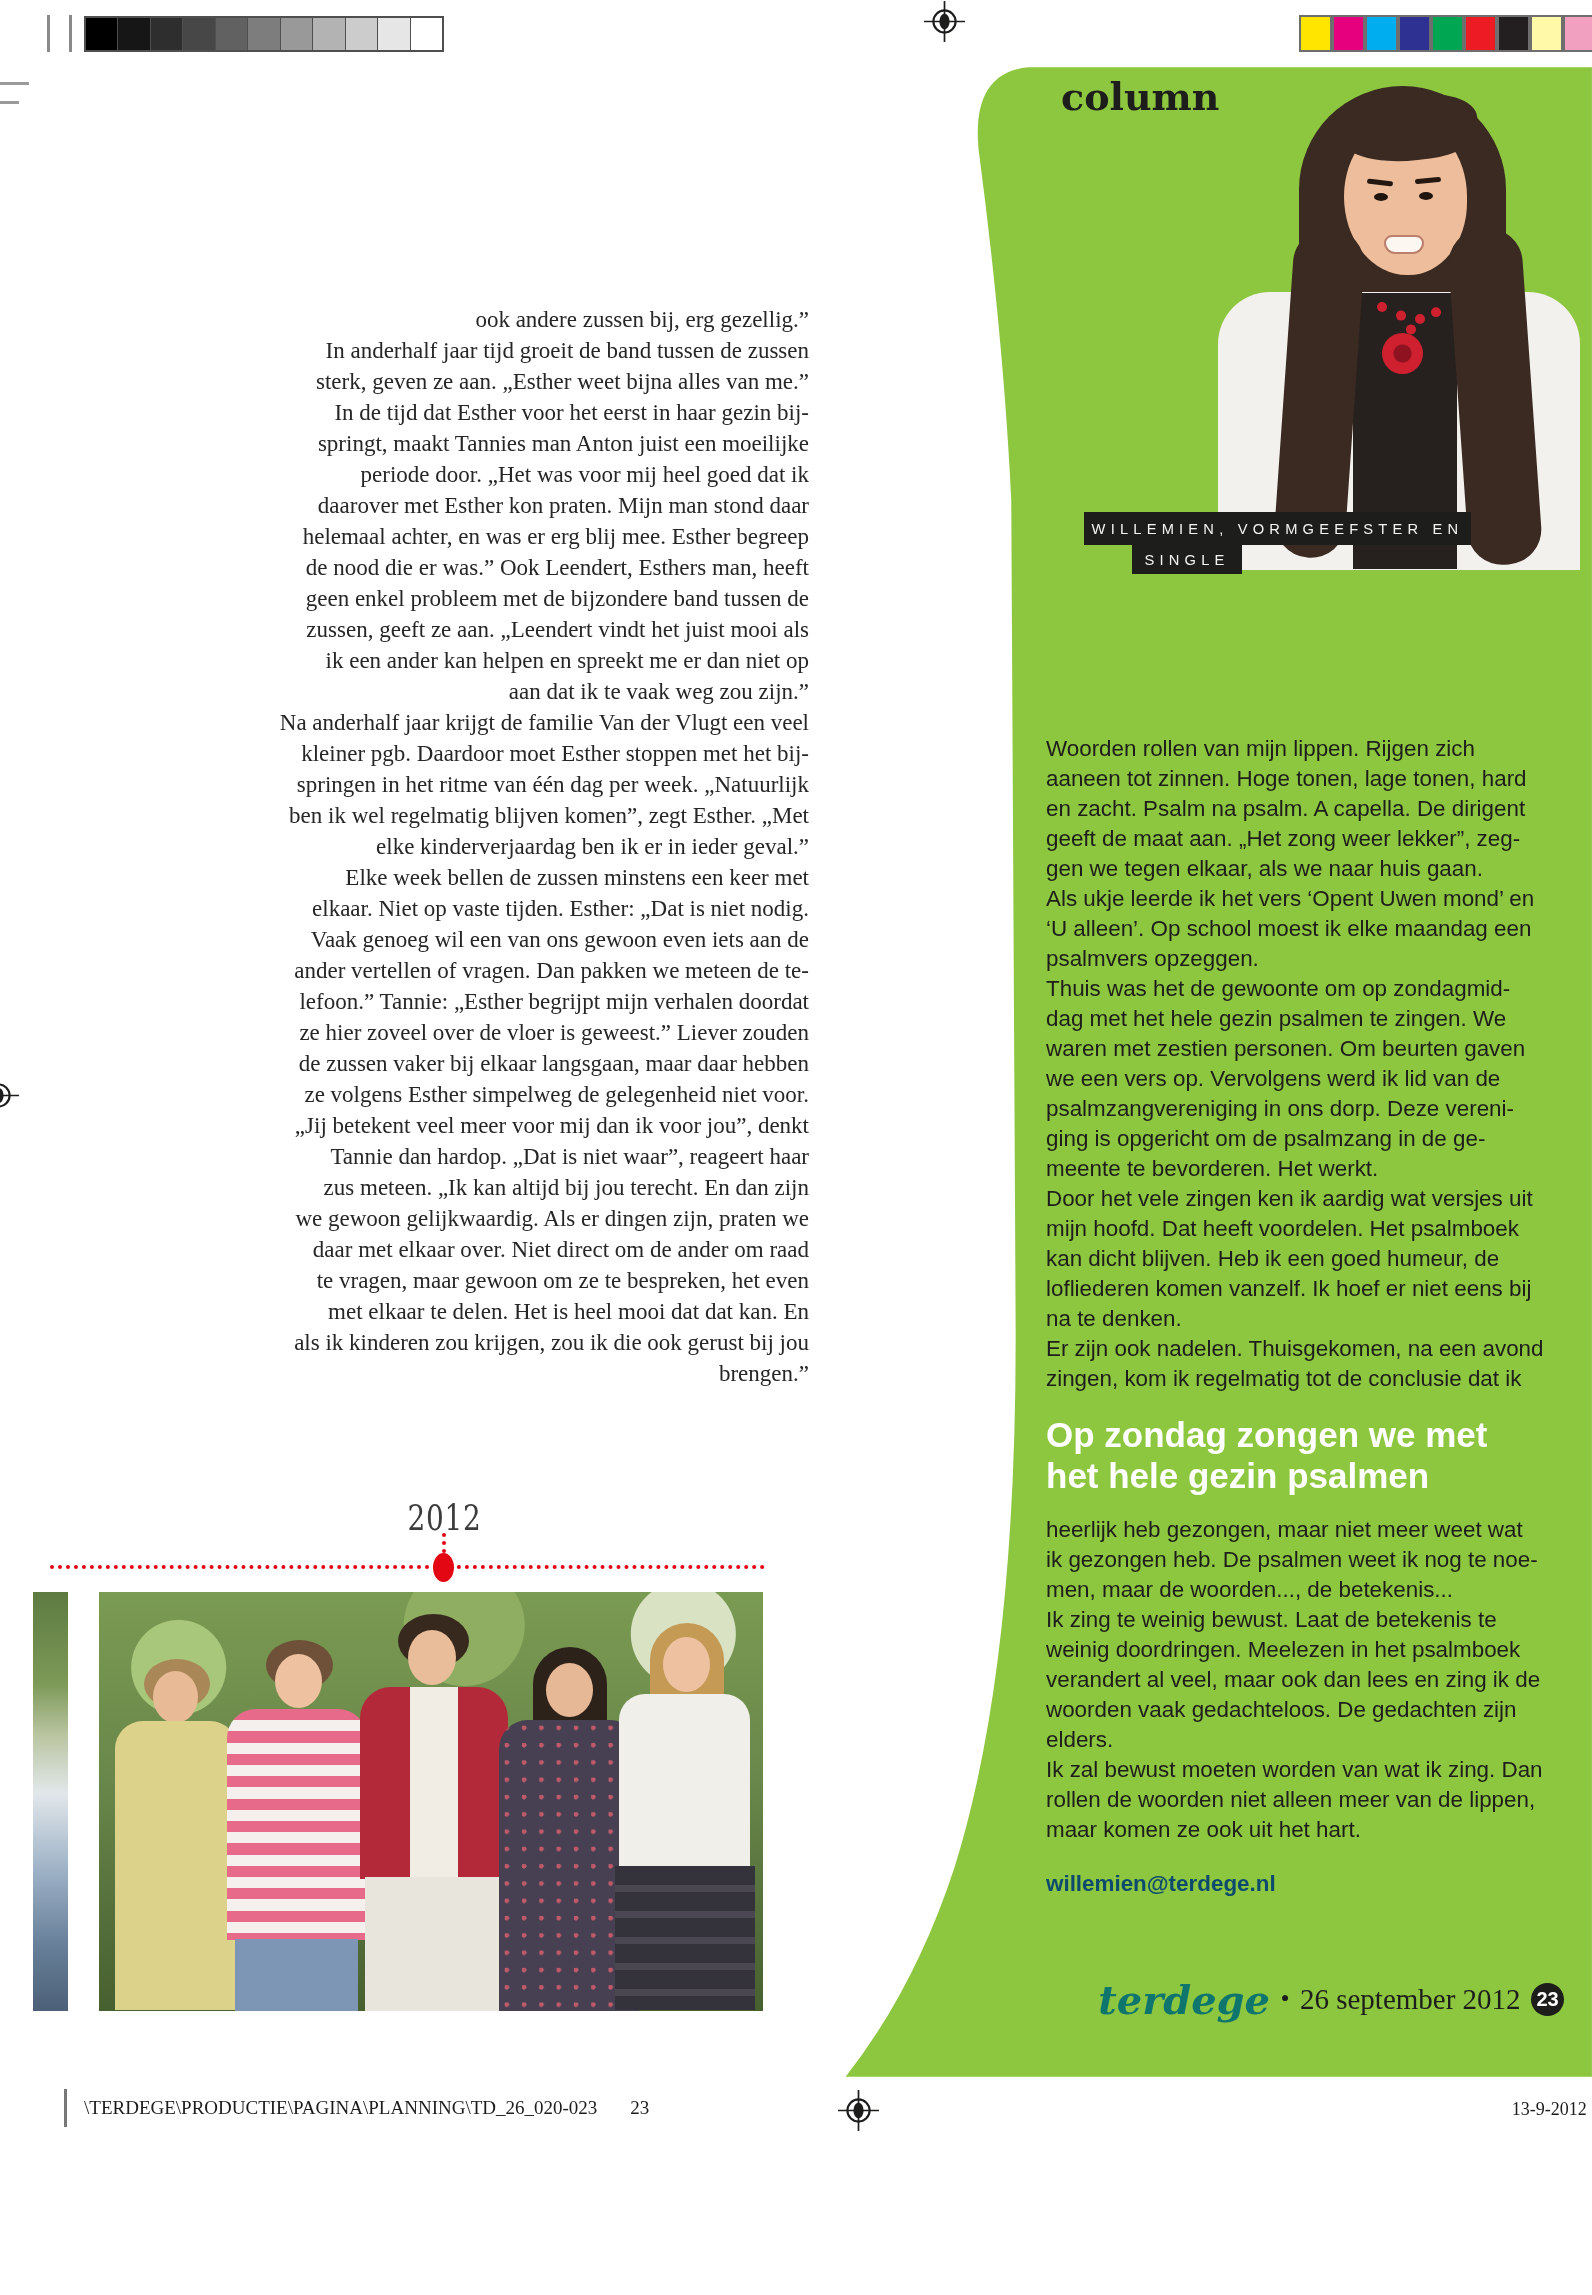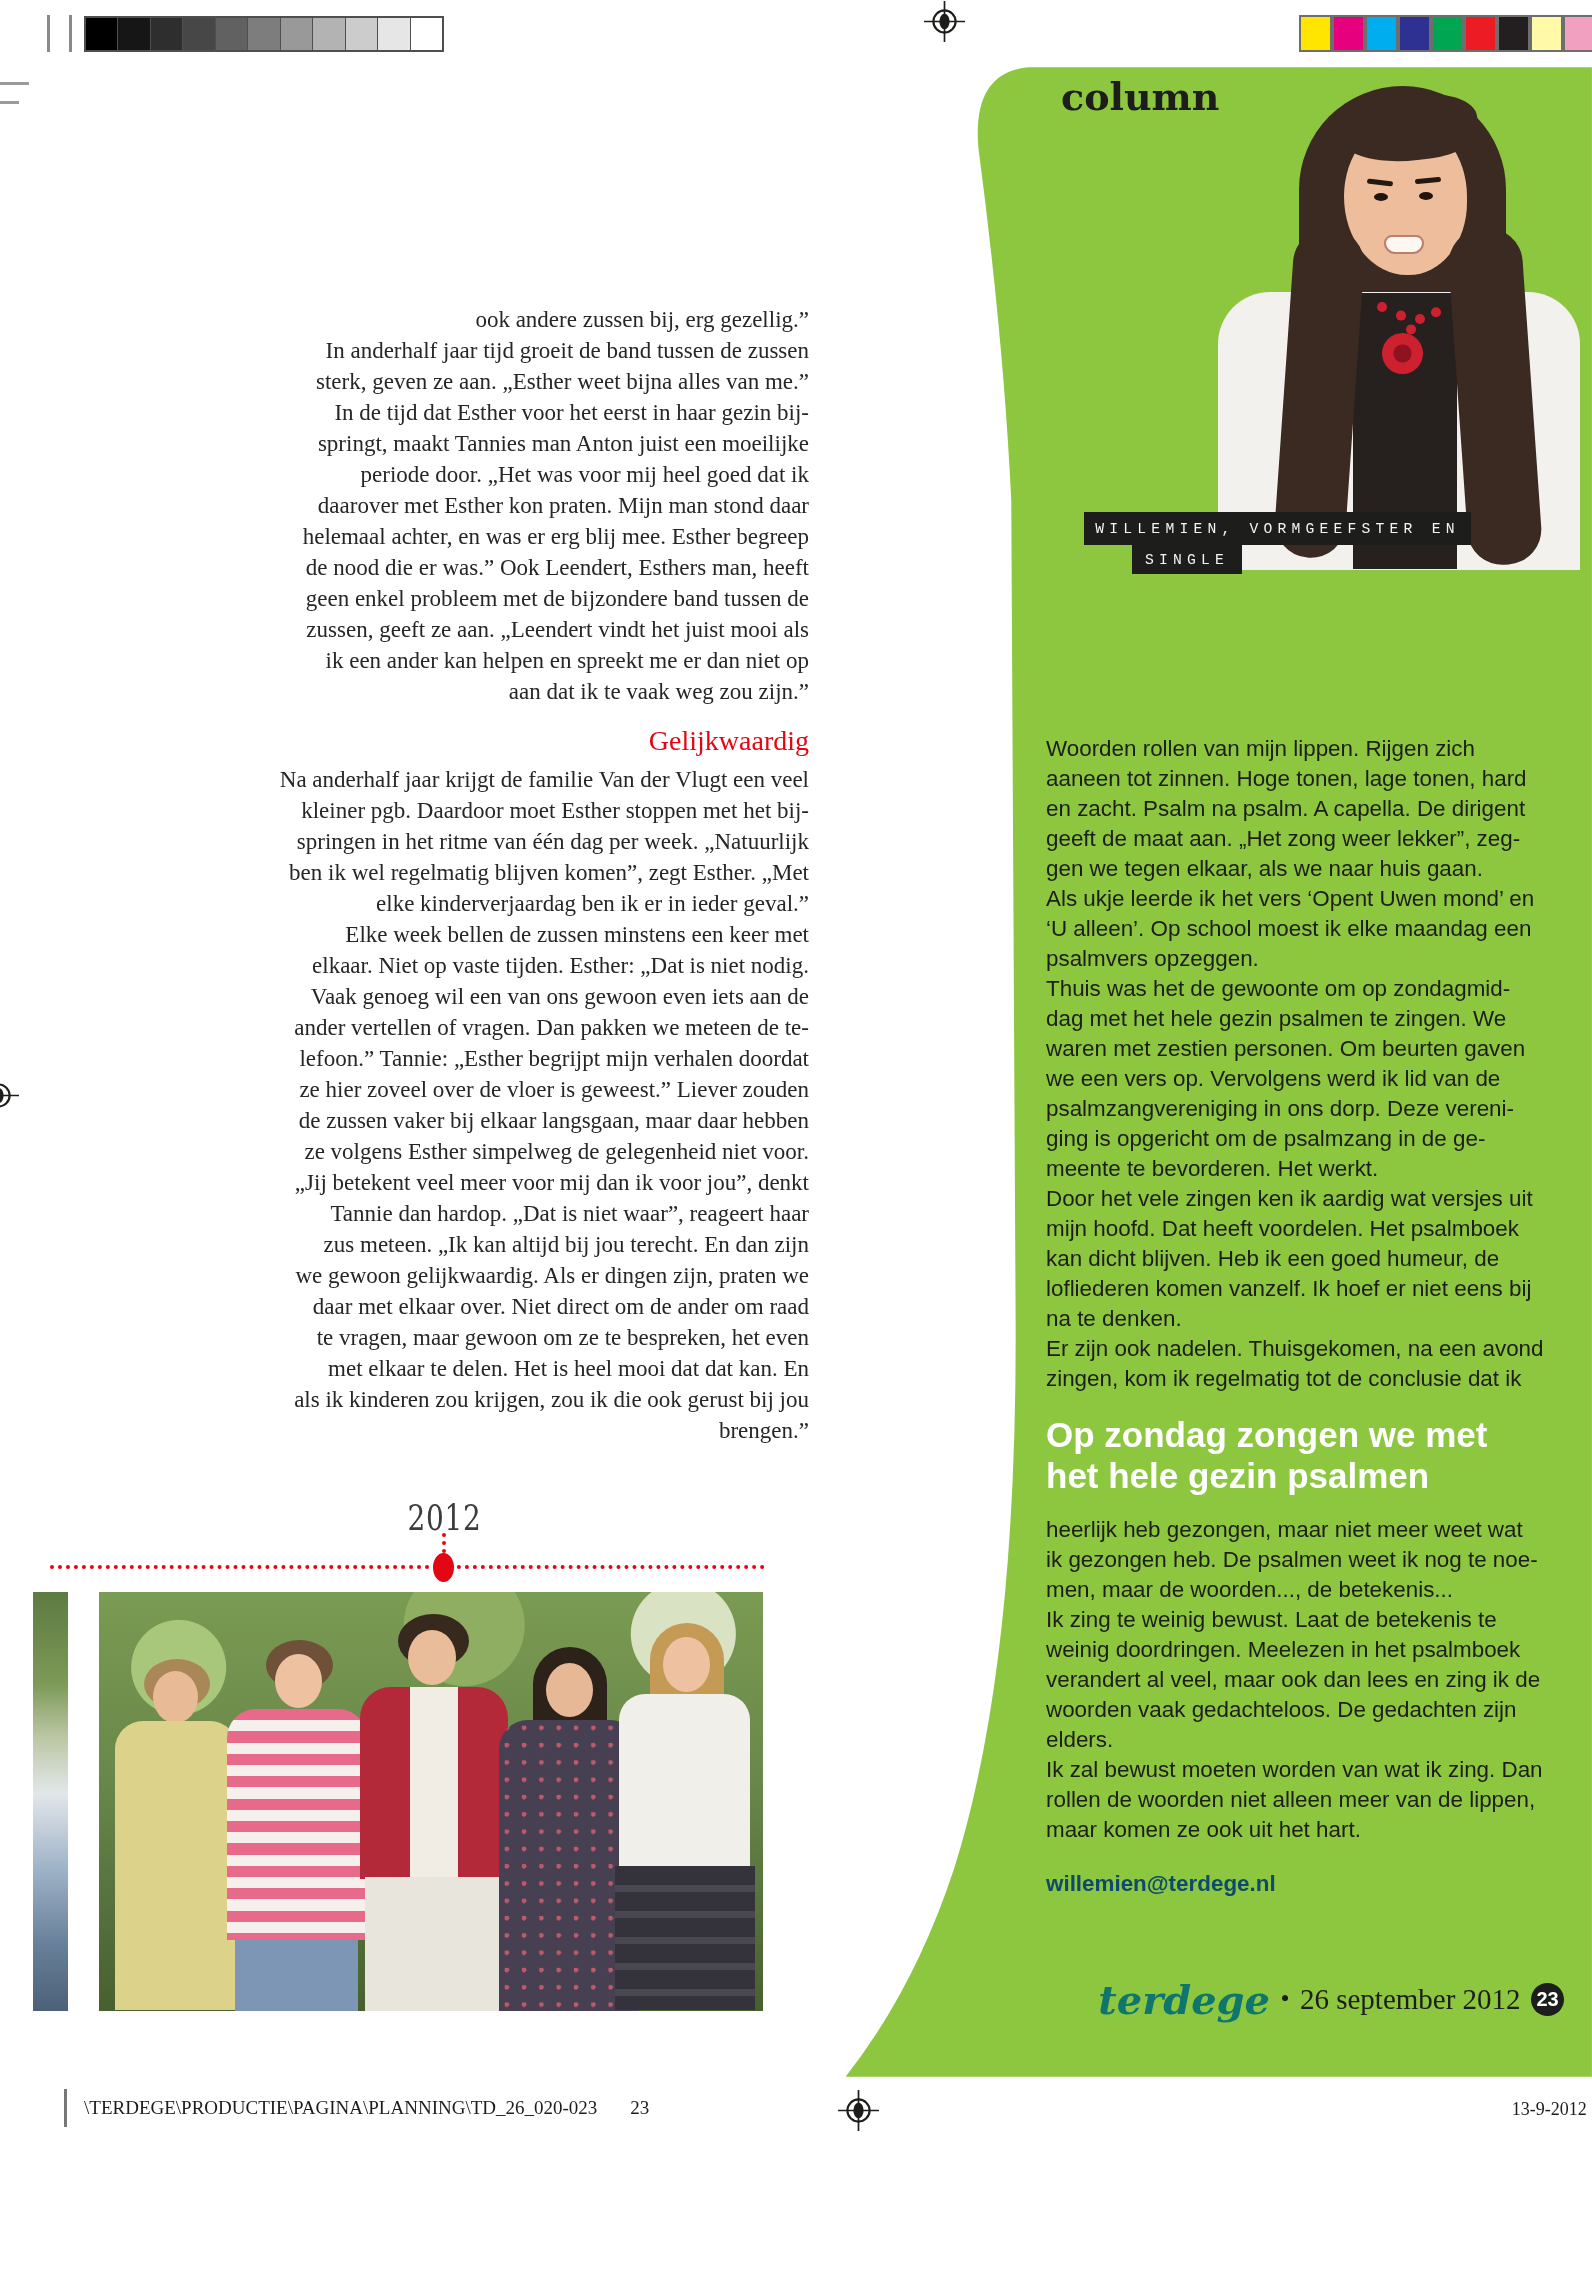--- a/index.html
+++ b/index.html
@@ -41,21 +41,21 @@
       radial-gradient(circle at 30% 55%, #5f8040 0 78px, rgba(0,0,0,0) 79px),
       linear-gradient(180deg,#7a9b52 0%,#69874a 45%,#56713c 75%,#47602f 100%);}
   .head{position:absolute;border-radius:50%;}
   .hairp{position:absolute;border-radius:50%;}
   .torso{position:absolute;}
 
   
   .panel-svg{position:absolute;left:0;top:0;}
   .col-label{position:absolute;left:1061px;top:74px;font:bold 38px "DejaVu Serif", serif;color:#1d1d1b;}
   .portrait{position:absolute;left:1208px;top:76px;width:384px;height:494px;overflow:hidden;}
-  .cap{position:absolute;background:#1d1d1b;color:#f4f4f2;font-family:Liberation Mono, monospace;
+  .cap{position:absolute;background:#1d1d1b;color:#f4f4f2;font-family:Liberation Sans, sans-serif;
        font-size:14.7px;letter-spacing:5.2px;display:flex;align-items:center;justify-content:center;}
   .cap1{left:1084px;top:512px;width:387px;height:33px;}
   .cap2{left:1132px;top:545px;width:110px;height:29px;}
   .col-title{position:absolute;left:1037px;top:589px;font:bold italic 97px/104px "DejaVu Serif", serif;
              color:#ffffff;letter-spacing:-1.7px;}
   .col-body{position:absolute;left:1046px;width:552px;color:#1d1d1b;
             font:22.4px/30px "Liberation Sans", sans-serif;white-space:pre;}
   .b1{top:734px;}
   .b2{top:1515px;}
   .pull{position:absolute;left:1046px;top:1414px;color:#ffffff;
@@ -140,21 +140,20 @@
 In de tijd dat Esther voor het eerst in haar gezin bij-
 springt, maakt Tannies man Anton juist een moeilijke
 periode door. „Het was voor mij heel goed dat ik
 daarover met Esther kon praten. Mijn man stond daar
 helemaal achter, en was er erg blij mee. Esther begreep
 de nood die er was.” Ook Leendert, Esthers man, heeft
 geen enkel probleem met de bijzondere band tussen de
 zussen, geeft ze aan. „Leendert vindt het juist mooi als
 ik een ander kan helpen en spreekt me er dan niet op
 aan dat ik te vaak weg zou zijn.”</div>
-    <h2 class="heading">Gelijkwaardig</h2>
     <div class="serifpara">Na anderhalf jaar krijgt de familie Van der Vlugt een veel
 kleiner pgb. Daardoor moet Esther stoppen met het bij-
 springen in het ritme van één dag per week. „Natuurlijk
 ben ik wel regelmatig blijven komen”, zegt Esther. „Met
 elke kinderverjaardag ben ik er in ieder geval.”
 Elke week bellen de zussen minstens een keer met
 elkaar. Niet op vaste tijden. Esther: „Dat is niet nodig.
 Vaak genoeg wil een van ons gewoon even iets aan de
 ander vertellen of vragen. Dan pakken we meteen de te-
 lefoon.” Tannie: „Esther begrijpt mijn verhalen doordat

